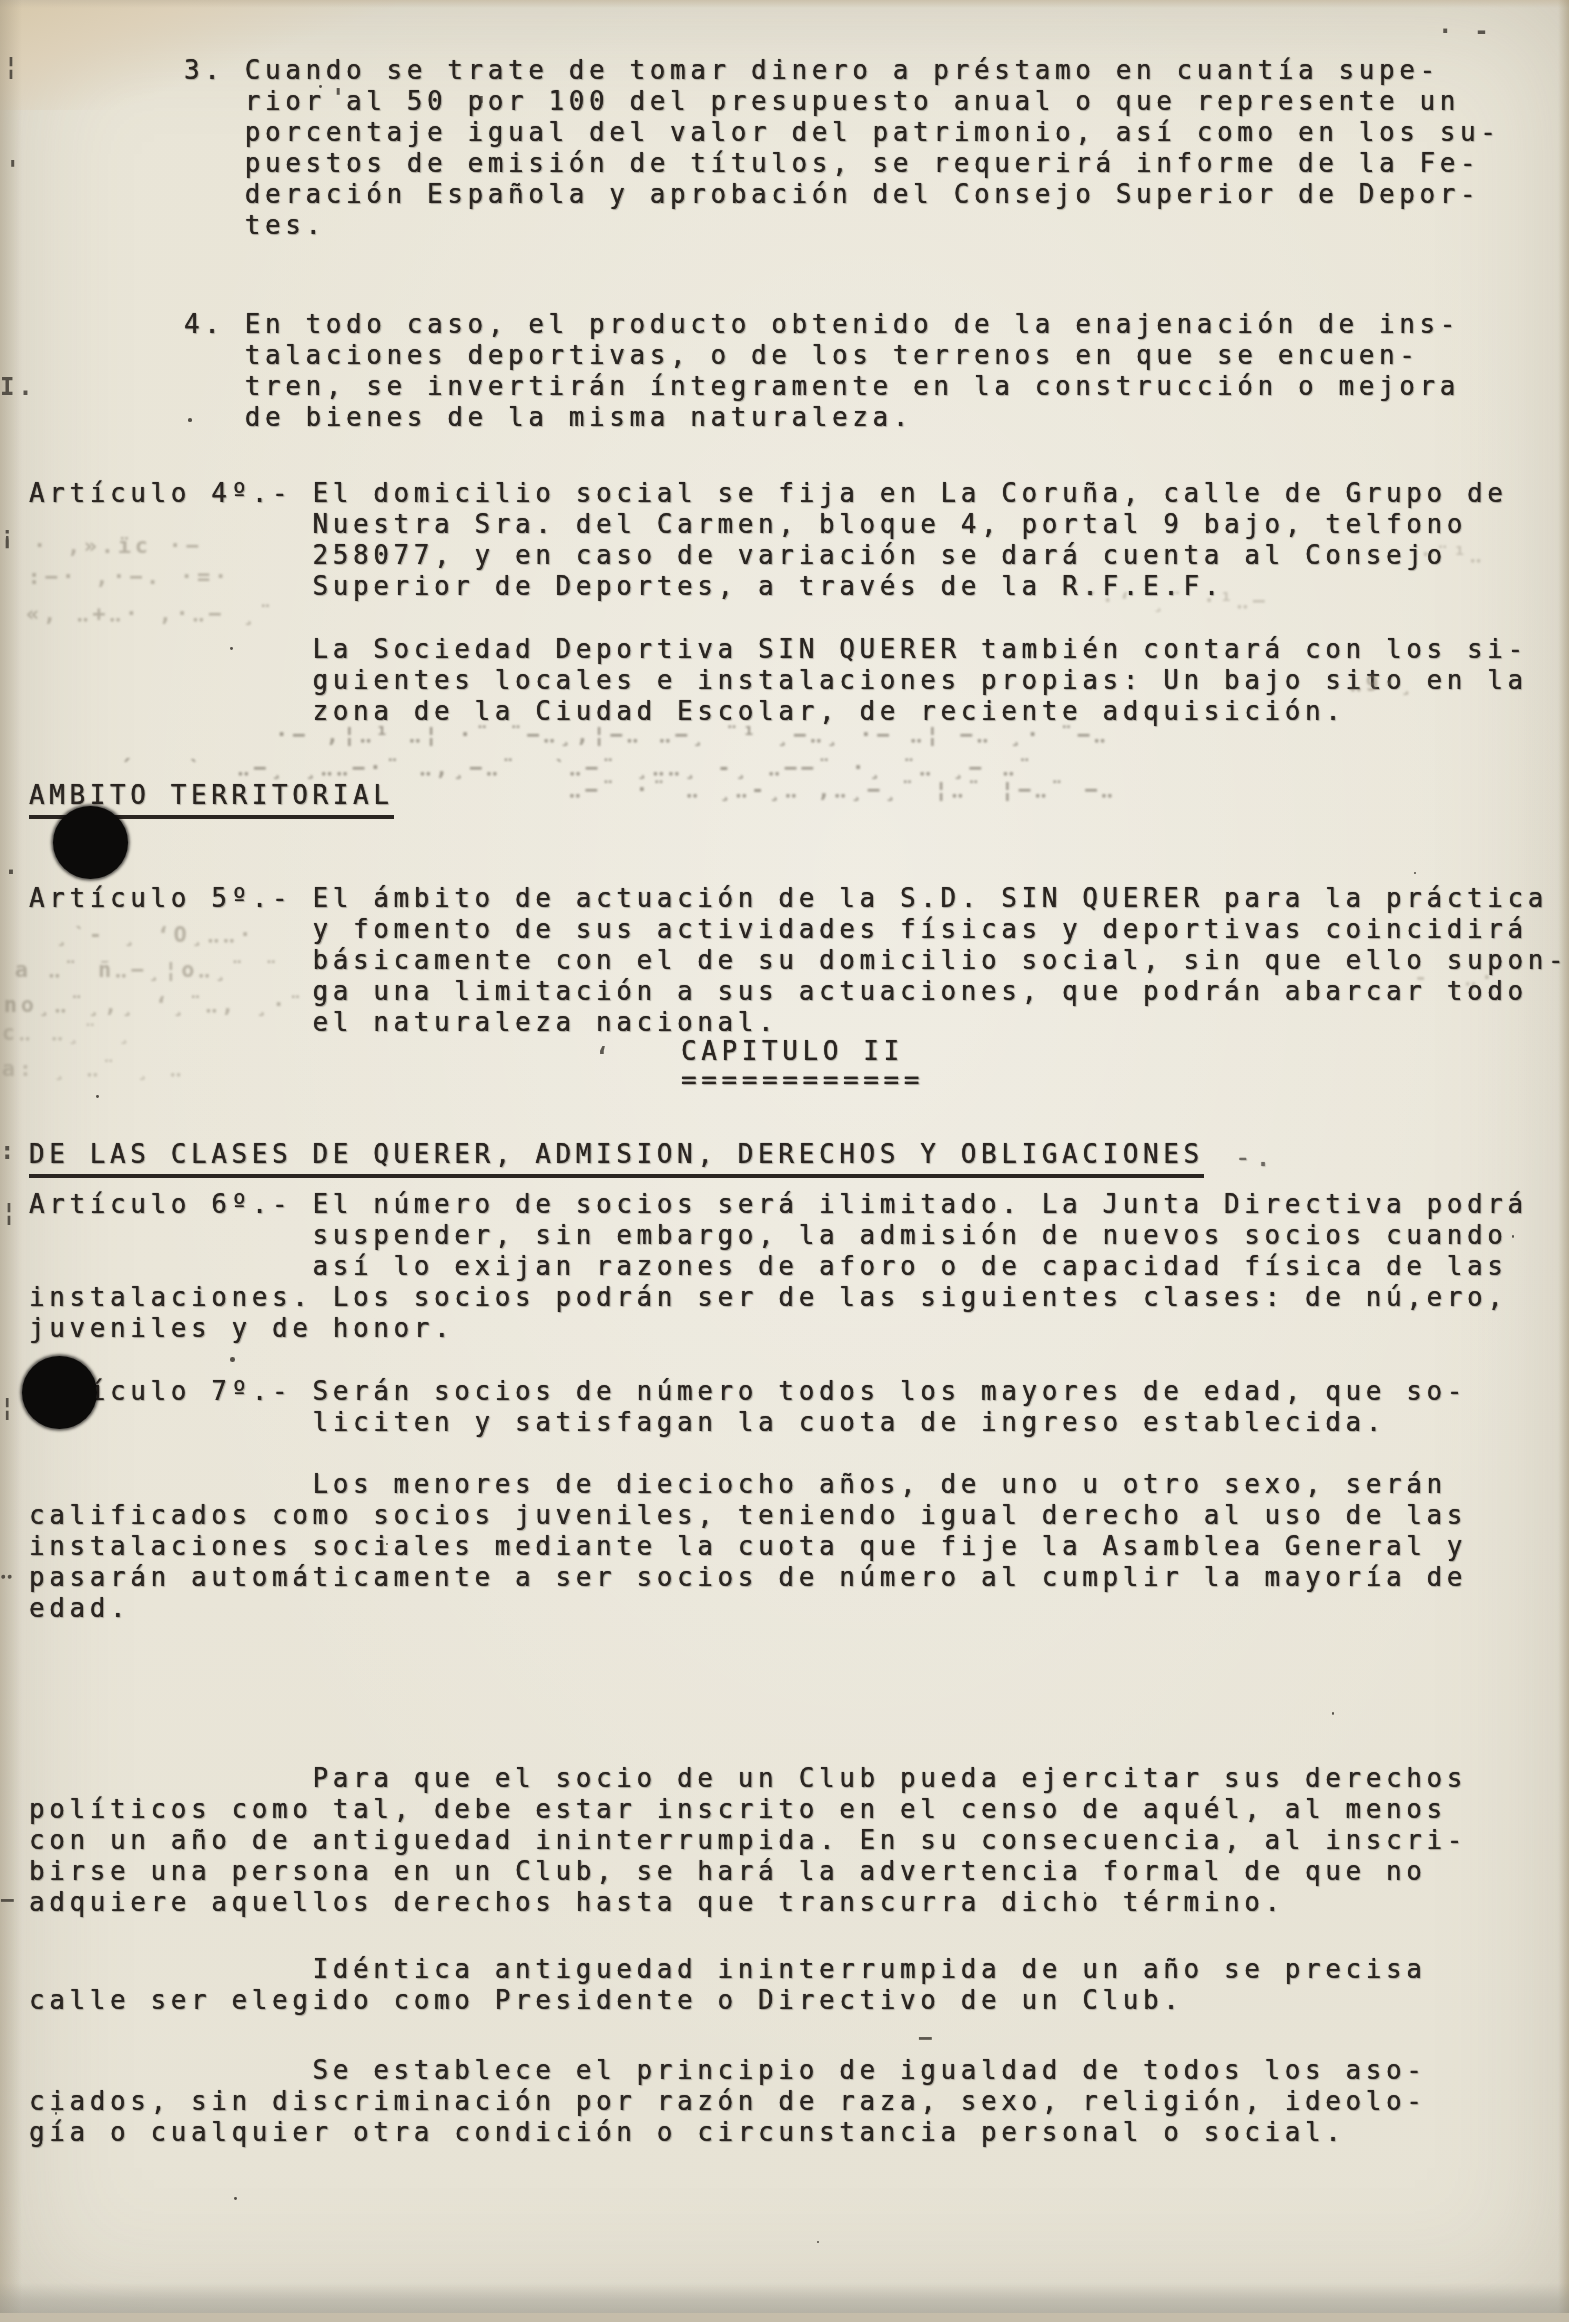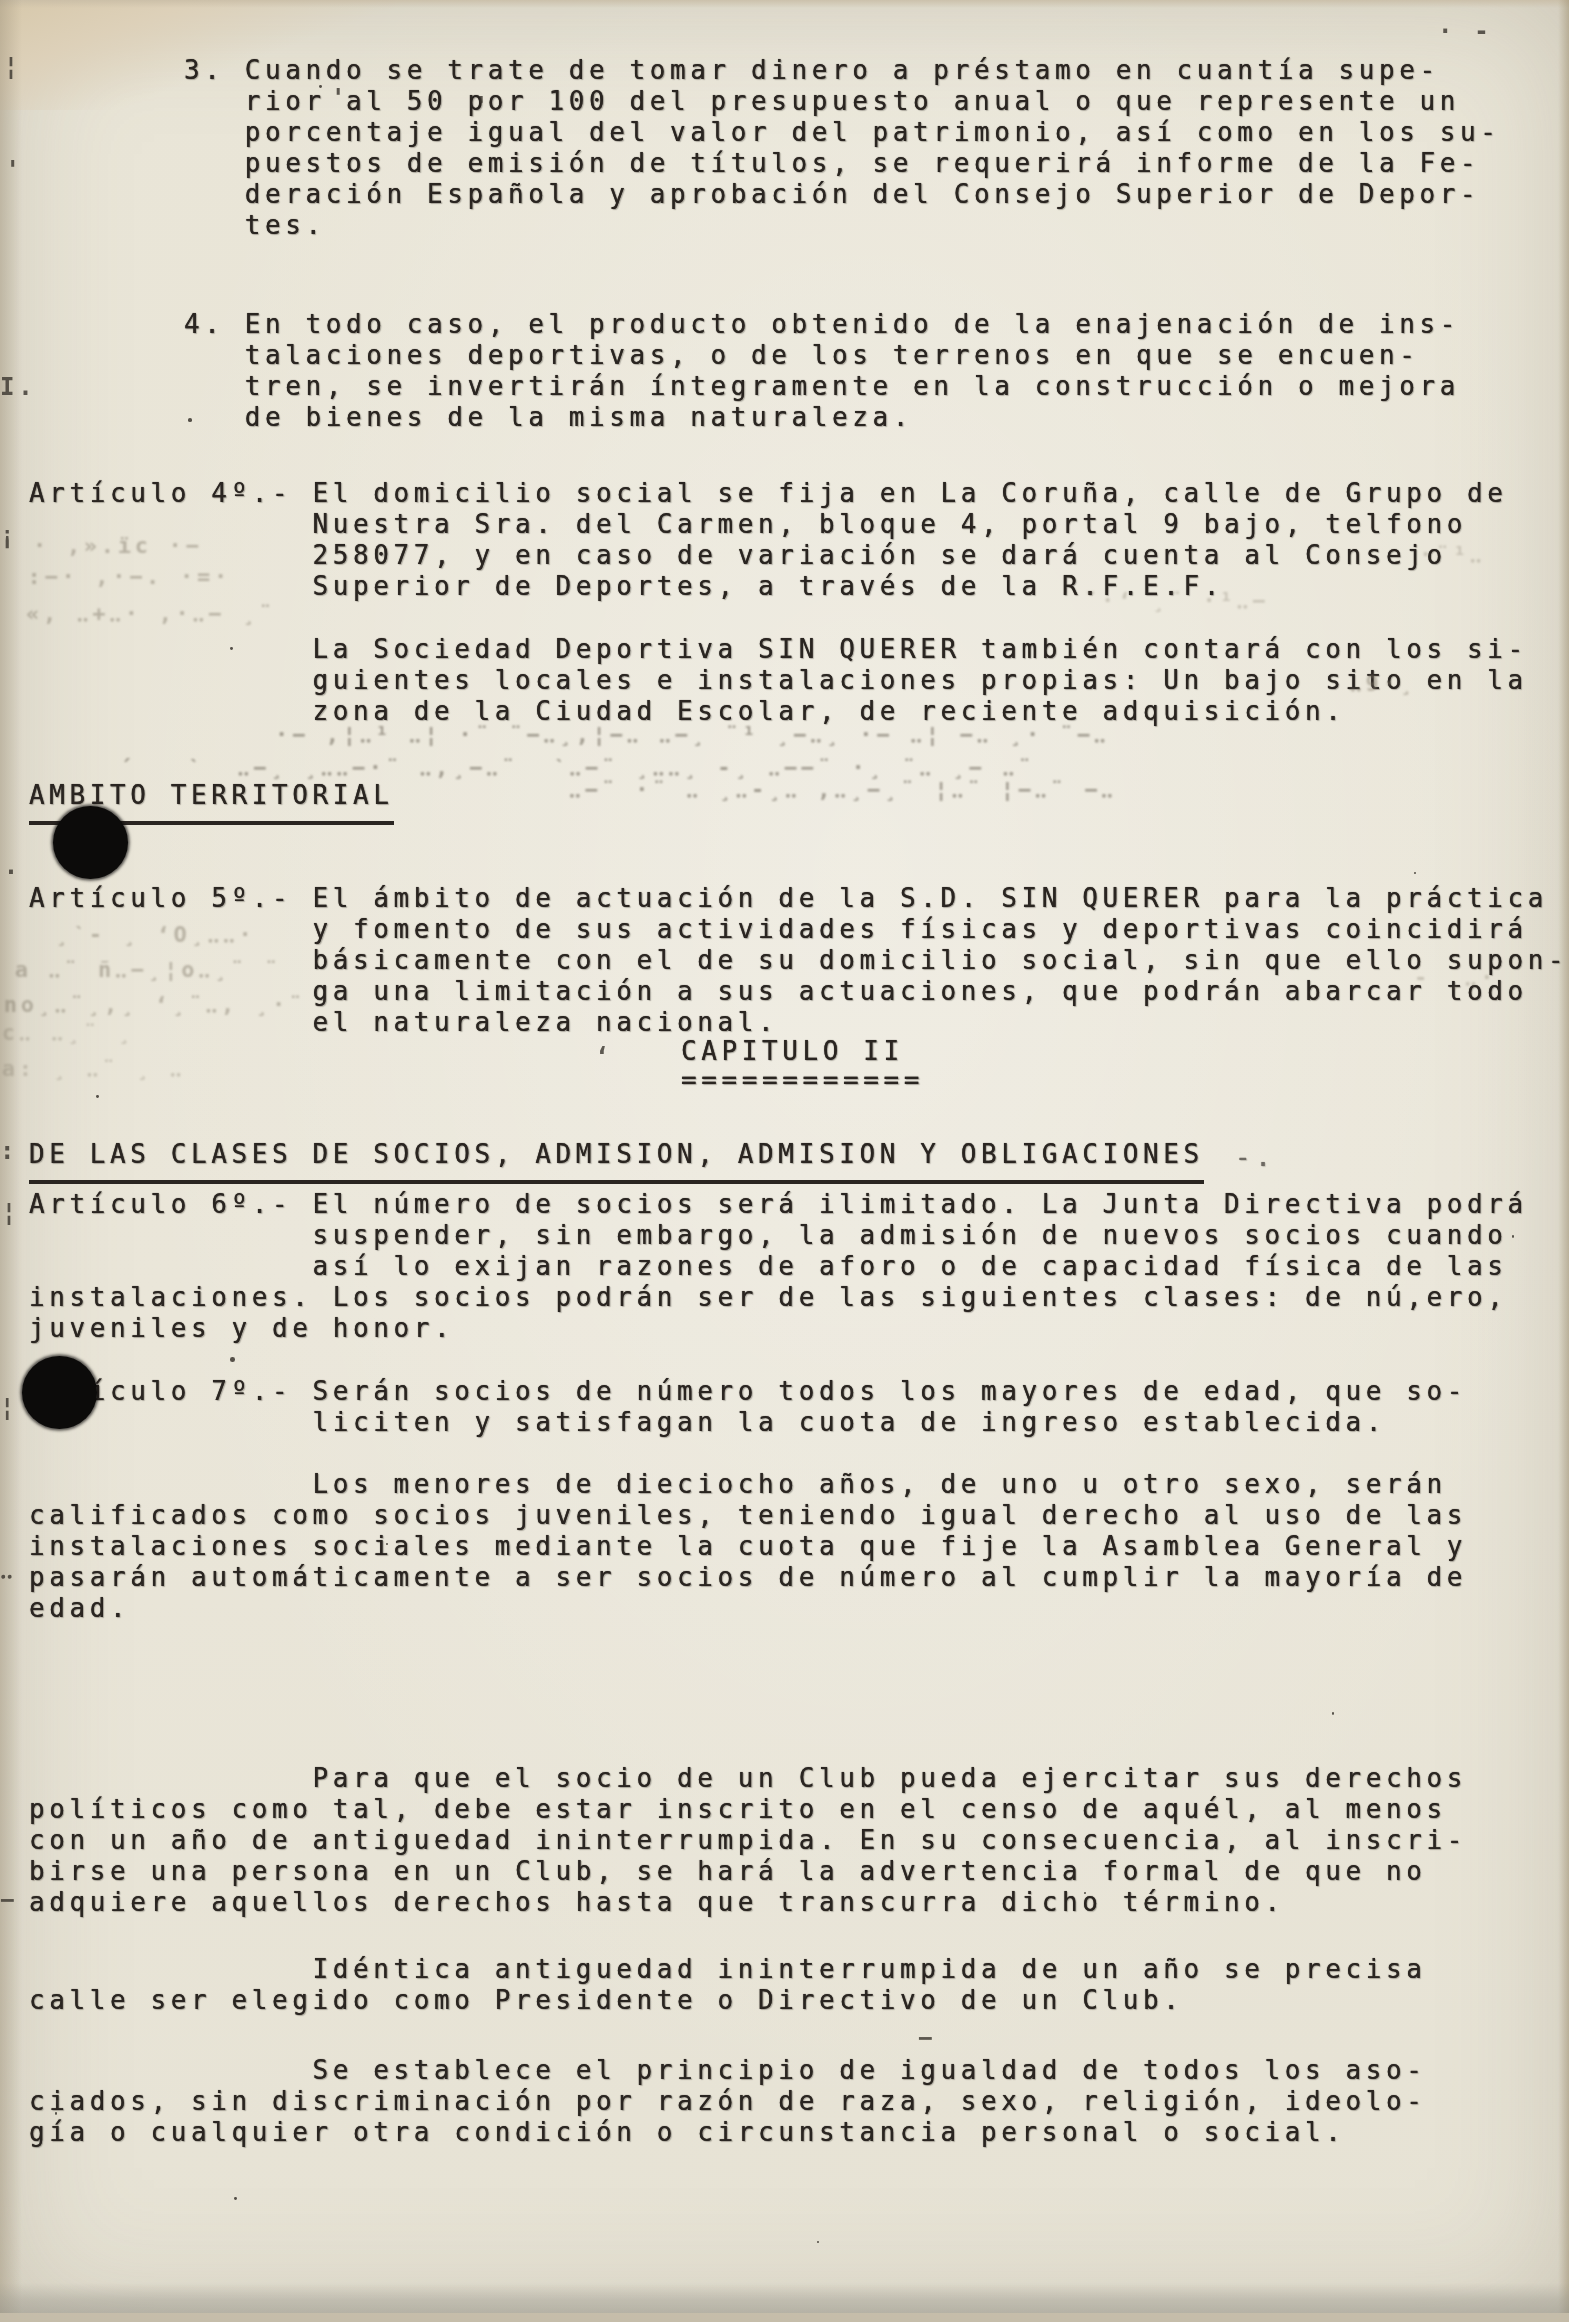--- a/index.html
+++ b/index.html
@@ -21,21 +21,21 @@
     letter-spacing:4.6px;
     font-weight:400;
     color:#2a2521;
     white-space:pre;
     text-shadow:0 0 0.9px rgba(40,35,30,.95), 1.1px 1.1px 1.1px rgba(40,35,30,.28);
     filter:blur(0.2px);
   }
   .heading{
     display:inline-block;
     border-bottom:4.6px solid #2a2521;
-    padding-bottom:10px;
+    padding-bottom:4px;
   }
   .punch{
     position:absolute;
     background:#0c0b0a;
     border-radius:50%;
     box-shadow:0 0 2.8px 1.8px rgba(12,11,10,.65);
   }
   .bleed{
     position:absolute;
     font-weight:700;
@@ -112,21 +112,21 @@
 
   <div class="tw" style="left:29px;top:883px">Artículo 5º.- El ámbito de actuación de la S.D. SIN QUERER para la práctica
               y fomento de sus actividades físicas y deportivas coincidirá
               básicamente con el de su domicilio social, sin que ello supon-
               ga una limitación a sus actuaciones, que podrán abarcar todo
               el naturaleza nacional.</div>
 
   <div class="tw" style="left:681px;top:1036px">CAPITULO II</div>
   <div class="tw" style="left:681px;top:1065px">============</div>
 
-  <div class="tw heading" style="left:29px;top:1139px">DE LAS CLASES DE SOCIOS, ADMISION, ADMISION Y OBLIGACIONES</div>
+  <div class="tw heading" style="left:29px;top:1139px">DE LAS CLASES DE QUERER, ADMISION, DERECHOS Y OBLIGACIONES</div>
   <div class="tw" style="left:1235px;top:1142px;opacity:.65">-.</div>
 
   <div class="tw" style="left:29px;top:1189px">Artículo 6º.- El número de socios será ilimitado. La Junta Directiva podrá
               suspender, sin embargo, la admisión de nuevos socios cuando
               así lo exijan razones de aforo o de capacidad física de las
 instalaciones. Los socios podrán ser de las siguientes clases: de nú,ero,
 juveniles y de honor.</div>
 
   <div class="tw" style="left:29px;top:1376px">Artículo 7º.- Serán socios de número todos los mayores de edad, que so-
               liciten y satisfagan la cuota de ingreso establecida.</div>

